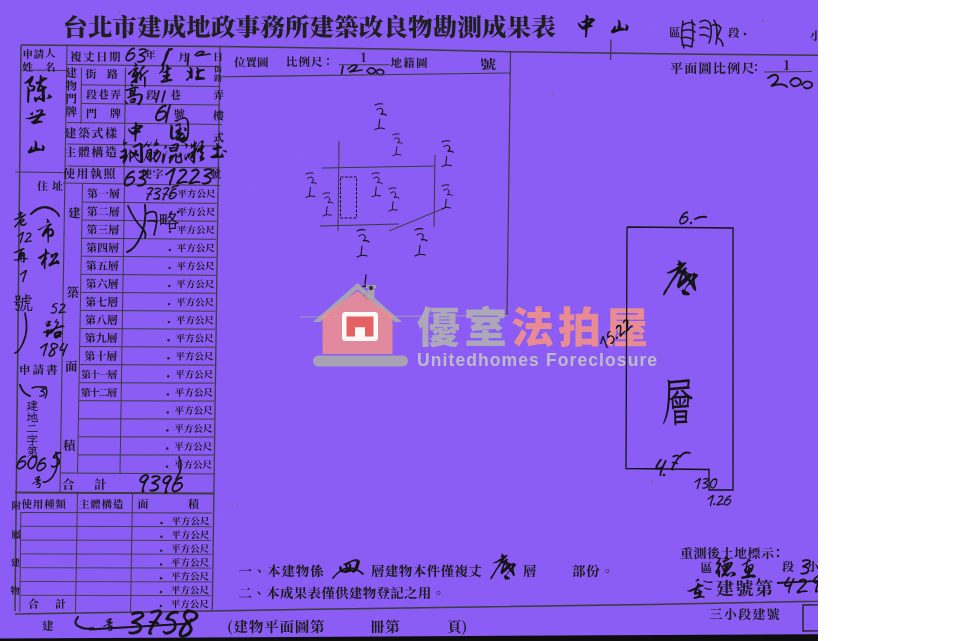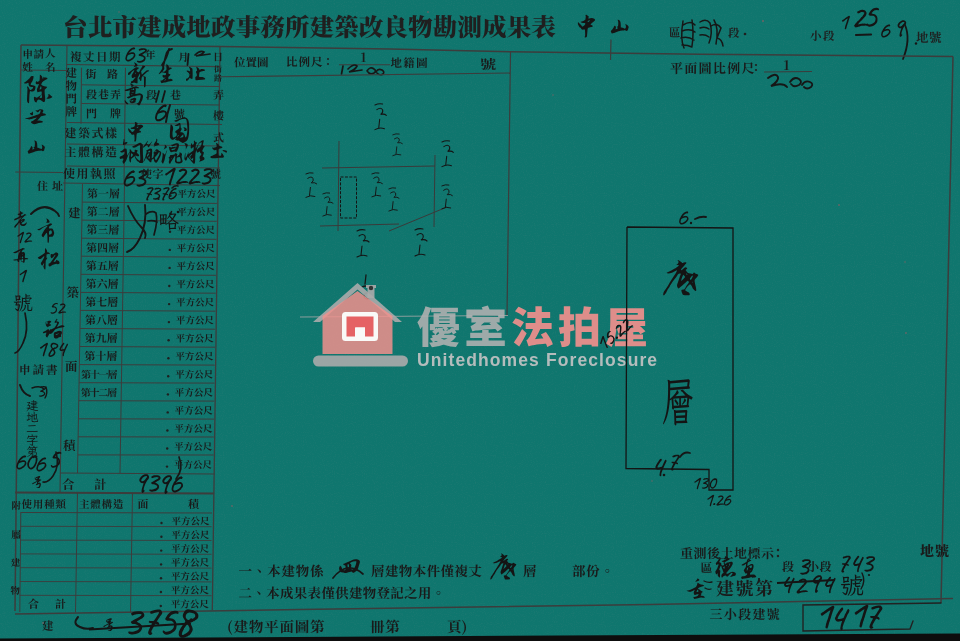--- a/index.html
+++ b/index.html
@@ -1,14 +1,14 @@
 <!DOCTYPE html>
 <html><head><meta charset="utf-8"><style>
 html,body{margin:0;padding:0;}
-#page{position:relative;width:960px;height:641px;background:#0f766e;overflow:hidden;}
+#page{position:relative;width:818px;height:641px;background:#8b5cf6;overflow:hidden;}
 </style></head><body>
 
 <div id="page">
 <svg width="960" height="641" viewBox="0 0 960 641" xmlns="http://www.w3.org/2000/svg">
 <defs>
 <filter id="grain">
           <feTurbulence type="fractalNoise" baseFrequency="0.9" numOctaves="2" seed="11" result="t"></feTurbulence>
           <feColorMatrix in="t" type="matrix" values="0 0 0 0 0.3, 0 0 0 0 0.3, 0 0 0 0 0.3, 0.55 0 0 0 -0.26"></feColorMatrix>
         </filter>
 <path id="sb53f0" d="M601 785Q597 774 582 768Q567 762 539 769L573 777Q540 741 488 702Q437 662 376 624Q315 586 252 554Q190 523 134 503L134 516L198 516Q191 447 168 414Q146 380 119 372L77 536Q77 536 94 540Q111 543 123 550Q159 566 201 602Q243 639 284 685Q324 731 356 777Q388 823 404 859ZM102 535Q147 534 224 534Q300 535 398 536Q497 538 608 540Q720 542 835 545L835 531Q729 503 550 468Q372 432 136 393ZM739 30L739 2L254 2L254 30ZM662 318L731 396L874 286Q869 279 858 272Q847 265 828 261L828 -54Q827 -57 806 -65Q784 -73 754 -80Q725 -86 700 -86L674 -86L674 318ZM333 -43Q333 -50 314 -62Q294 -74 264 -83Q234 -92 202 -92L180 -92L180 318L180 379L180 379L341 318L736 318L736 290L333 290ZM614 706Q725 685 794 648Q863 612 898 570Q932 528 938 489Q945 450 930 422Q915 395 884 388Q854 381 816 404Q801 443 778 483Q755 523 727 562Q699 601 668 636Q637 671 606 699Z"></path>

